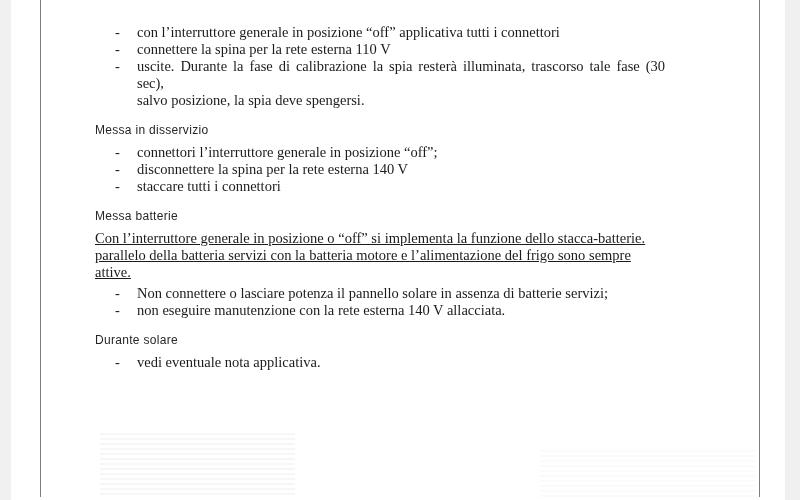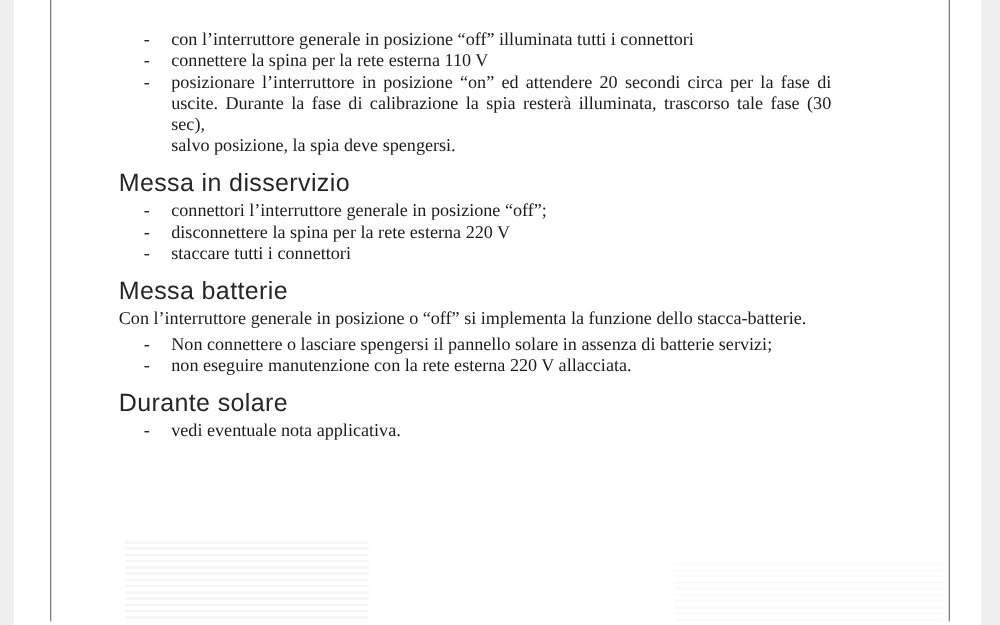--- a/index.html
+++ b/index.html
@@ -40,40 +40,40 @@
     position: absolute;
     left: 95px;
     top: 24px;
     width: 570px;
     font-size: 14.5px;
     line-height: 17px;
     color: #1b1b1b;
   }
   .heading {
     font-family: "Liberation Sans", "DejaVu Sans", sans-serif;
-    font-size: 20px;
+    font-size: 12px;
     line-height: 19px;
     letter-spacing: 0.3px;
     color: #262626;
     margin-top: 12px;
   }
   .block { margin-top: 4px; }
   .list-item { display: flex; }
   .list-item .dash {
     width: 42px;
     padding-left: 20px;
     box-sizing: border-box;
     flex-shrink: 0;
   }
   .list-item .itext { width: 528px; }
   .jline {
     text-align: justify;
     text-align-last: justify;
   }
-  .para { width: 570px; }
+  .para { width: 570px; text-decoration: underline; }
   .bleed {
     position: absolute;
     pointer-events: none;
     background: repeating-linear-gradient(
       to bottom,
       rgba(0,0,0,0.035) 0px,
       rgba(0,0,0,0.035) 2px,
       rgba(0,0,0,0) 2px,
       rgba(0,0,0,0) 5px
     );
@@ -93,65 +93,65 @@
   <div class="frame-line frame-right"></div>
 
   <div class="bleed bleed-a"></div>
   <div class="bleed bleed-b"></div>
 
   <div class="content">
 
     <div>
       <div class="list-item">
         <span class="dash">-</span>
-        <span class="itext">con l’interruttore generale in posizione “off” illuminata tutti i connettori</span>
+        <span class="itext">con l’interruttore generale in posizione “off” applicativa tutti i connettori</span>
       </div>
       <div class="list-item">
         <span class="dash">-</span>
         <span class="itext">connettere la spina per la rete esterna 110 V</span>
       </div>
       <div class="list-item">
         <span class="dash">-</span>
         <span class="itext">
-          <span style="display:block" class="jline">posizionare l’interruttore in posizione “on” ed attendere 20 secondi circa per la fase di</span>
           <span style="display:block" class="jline">uscite. Durante la fase di calibrazione la spia resterà illuminata, trascorso tale fase (30 sec),</span>
           <span style="display:block">salvo posizione, la spia deve spengersi.</span>
         </span>
       </div>
     </div>
 
     <div class="heading">Messa in disservizio</div>
     <div class="block">
       <div class="list-item">
         <span class="dash">-</span>
         <span class="itext">connettori l’interruttore generale in posizione “off”;</span>
       </div>
       <div class="list-item">
         <span class="dash">-</span>
-        <span class="itext">disconnettere la spina per la rete esterna 220 V</span>
+        <span class="itext">disconnettere la spina per la rete esterna 140 V</span>
       </div>
       <div class="list-item">
         <span class="dash">-</span>
         <span class="itext">staccare tutti i connettori</span>
       </div>
     </div>
 
     <div class="heading">Messa batterie</div>
     <div class="block para">
       <div>Con l’interruttore generale in posizione o “off” si implementa la funzione dello stacca-batterie.</div>
+      <div>parallelo della batteria servizi con la batteria motore e l’alimentazione del frigo sono sempre attive.</div>
     </div>
 
     <div class="block">
       <div class="list-item">
         <span class="dash">-</span>
-        <span class="itext">Non connettere o lasciare spengersi il pannello solare in assenza di batterie servizi;</span>
+        <span class="itext">Non connettere o lasciare potenza il pannello solare in assenza di batterie servizi;</span>
       </div>
       <div class="list-item">
         <span class="dash">-</span>
-        <span class="itext">non eseguire manutenzione con la rete esterna 220 V allacciata.</span>
+        <span class="itext">non eseguire manutenzione con la rete esterna 140 V allacciata.</span>
       </div>
     </div>
 
     <div class="heading">Durante solare</div>
     <div class="block">
       <div class="list-item">
         <span class="dash">-</span>
         <span class="itext">vedi eventuale nota applicativa.</span>
       </div>
     </div>

